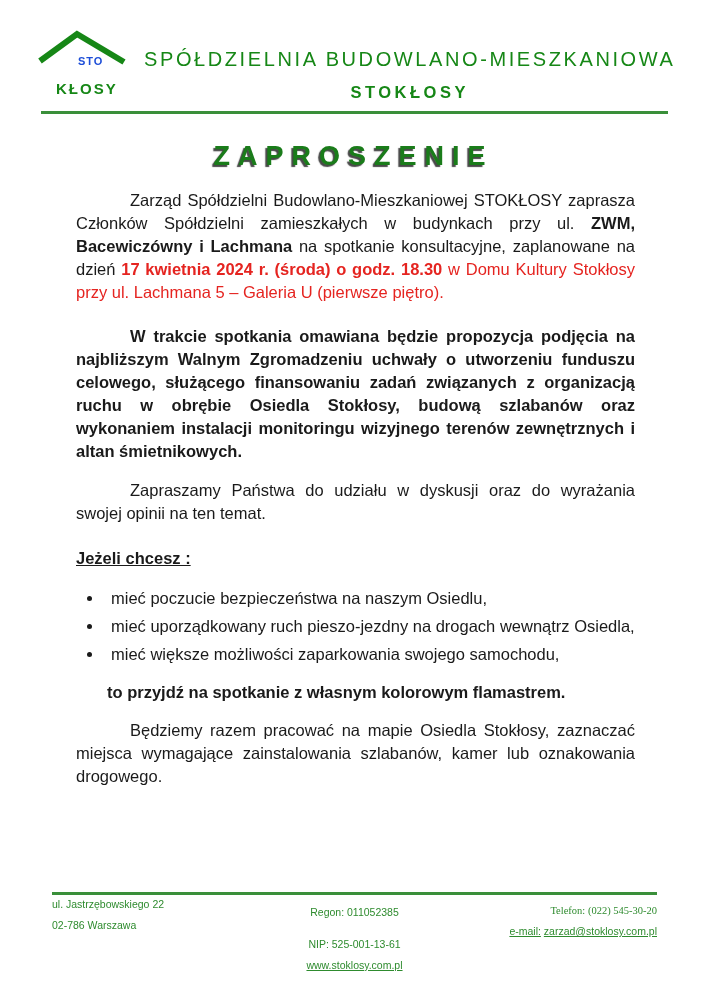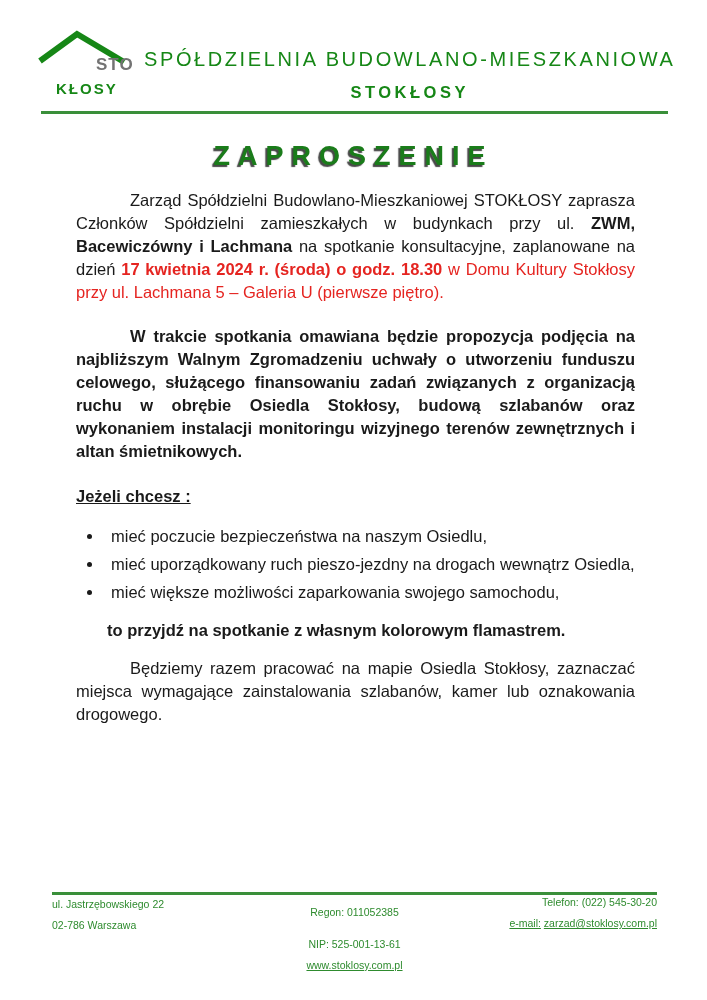--- a/index.html
+++ b/index.html
@@ -20,25 +20,25 @@
     padding: 28px 40px 0 36px;
   }
   .logo {
     width: 108px;
     position: relative;
     flex-shrink: 0;
   }
   .logo svg { display: block; }
   .logo-sto {
     position: absolute;
-    top: 27px; left: 60px;
-    font-size: 17px;
+    top: 27px; left: 42px;
+    font-size: 11px;
     font-weight: bold;
     letter-spacing: 1px;
-    color: #737373;
+    color: #1d4ed8;
   }
   .logo-klosy {
     position: absolute;
     top: 52px; left: 20px;
     font-size: 15px;
     font-weight: bold;
     letter-spacing: 2px;
     color: #168716;
   }
   .org {
@@ -129,21 +129,21 @@
     display: flex;
     justify-content: space-between;
   }
   .f-col1 { width: 190px; text-align: left; }
   .f-col1 .l1 { margin-top: 3px; }
   .f-col1 .l2 { margin-top: 9px; }
   .f-col2 { text-align: center; }
   .f-col2 .l1 { margin-top: 11px; display: flex; gap: 20px; justify-content: center; flex-direction: column; }
   .f-col2 .l2 { margin-top: 9px; }
   .f-col3 { width: 190px; text-align: right; }
-  .f-col3 .l1 { margin-top: 1px; }
+  .f-col3 .l1 { margin-top: 10px; font-family: Liberation Serif, serif; }
   .f-col3 .l2 { margin-top: 9px; }
   .f-link { color: #2e8b2e; text-decoration: underline; cursor: pointer; }
 </style>
 </head>
 <body>
 
 <div class="page">
 
   <div class="header">
     <div class="logo">
@@ -161,20 +161,21 @@
   <div class="header-rule"></div>
 
   <div class="doc-title">ZAPROSZENIE</div>
 
   <div class="content">
 
     <p class="p1 indent"><span>Zarząd Spółdzielni Budowlano-Mieszkaniowej STOKŁOSY zaprasza Członków Spółdzielni zamieszkałych w budynkach przy ul. </span><span class="bold-black">ZWM, Bacewiczówny i Lachmana</span><span> na spotkanie konsultacyjne, zaplanowane na dzień </span><span class="bold-red">17 kwietnia 2024 r. (środa) o godz. 18.30</span><span class="red"> w Domu Kultury Stokłosy przy ul. Lachmana 5 – Galeria U (pierwsze piętro).</span></p>
 
     <p class="p2 indent">W trakcie spotkania omawiana będzie propozycja podjęcia na najbliższym Walnym Zgromadzeniu uchwały o utworzeniu funduszu celowego, służącego finansowaniu zadań związanych z organizacją ruchu w obrębie Osiedla Stokłosy, budową szlabanów oraz wykonaniem instalacji monitoringu wizyjnego terenów zewnętrznych i altan śmietnikowych.</p>
 
+    <p class="p3 indent">Zapraszamy Państwa do udziału w dyskusji oraz do wyrażania swojej opinii na ten temat.</p>
 
     <div class="list-heading"><span>Jeżeli chcesz :</span></div>
 
     <ul class="wish-list">
       <li>mieć poczucie bezpieczeństwa na naszym Osiedlu,</li>
       <li>mieć uporządkowany ruch pieszo-jezdny na drogach wewnątrz Osiedla,</li>
       <li>mieć większe możliwości zaparkowania swojego samochodu,</li>
     </ul>
 
     <p class="cta">to przyjdź na spotkanie z własnym kolorowym flamastrem.</p>

